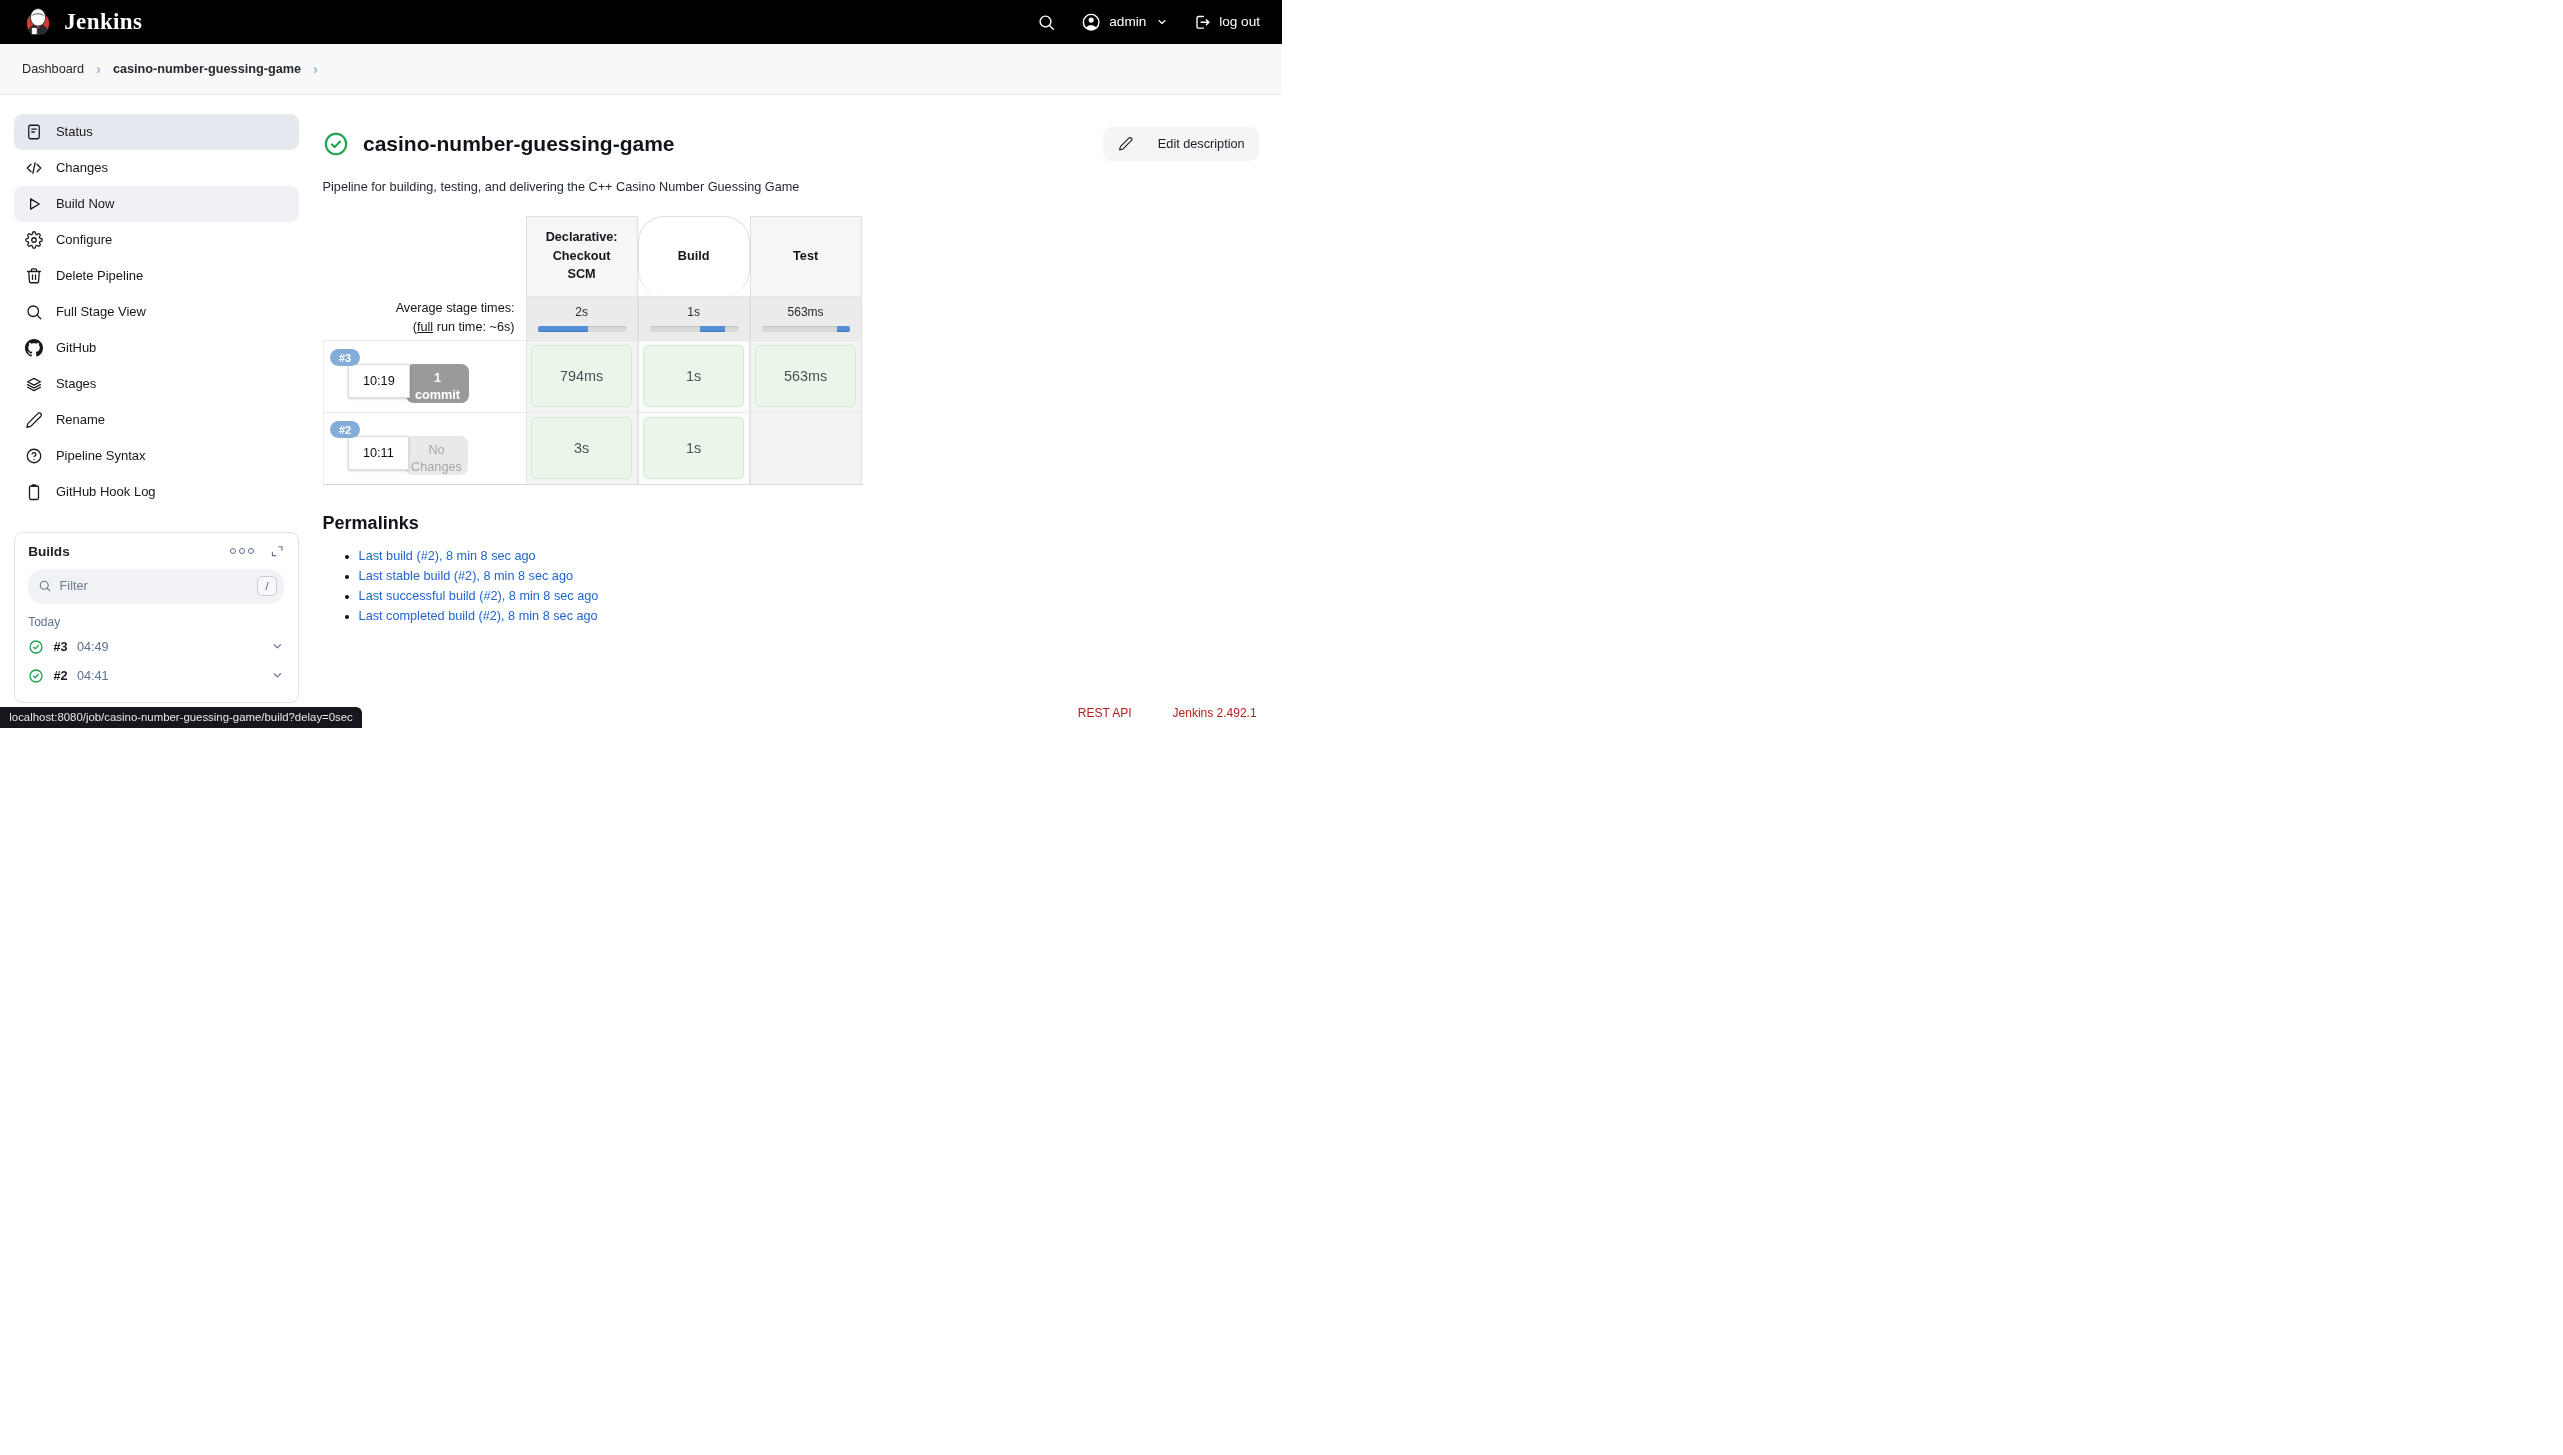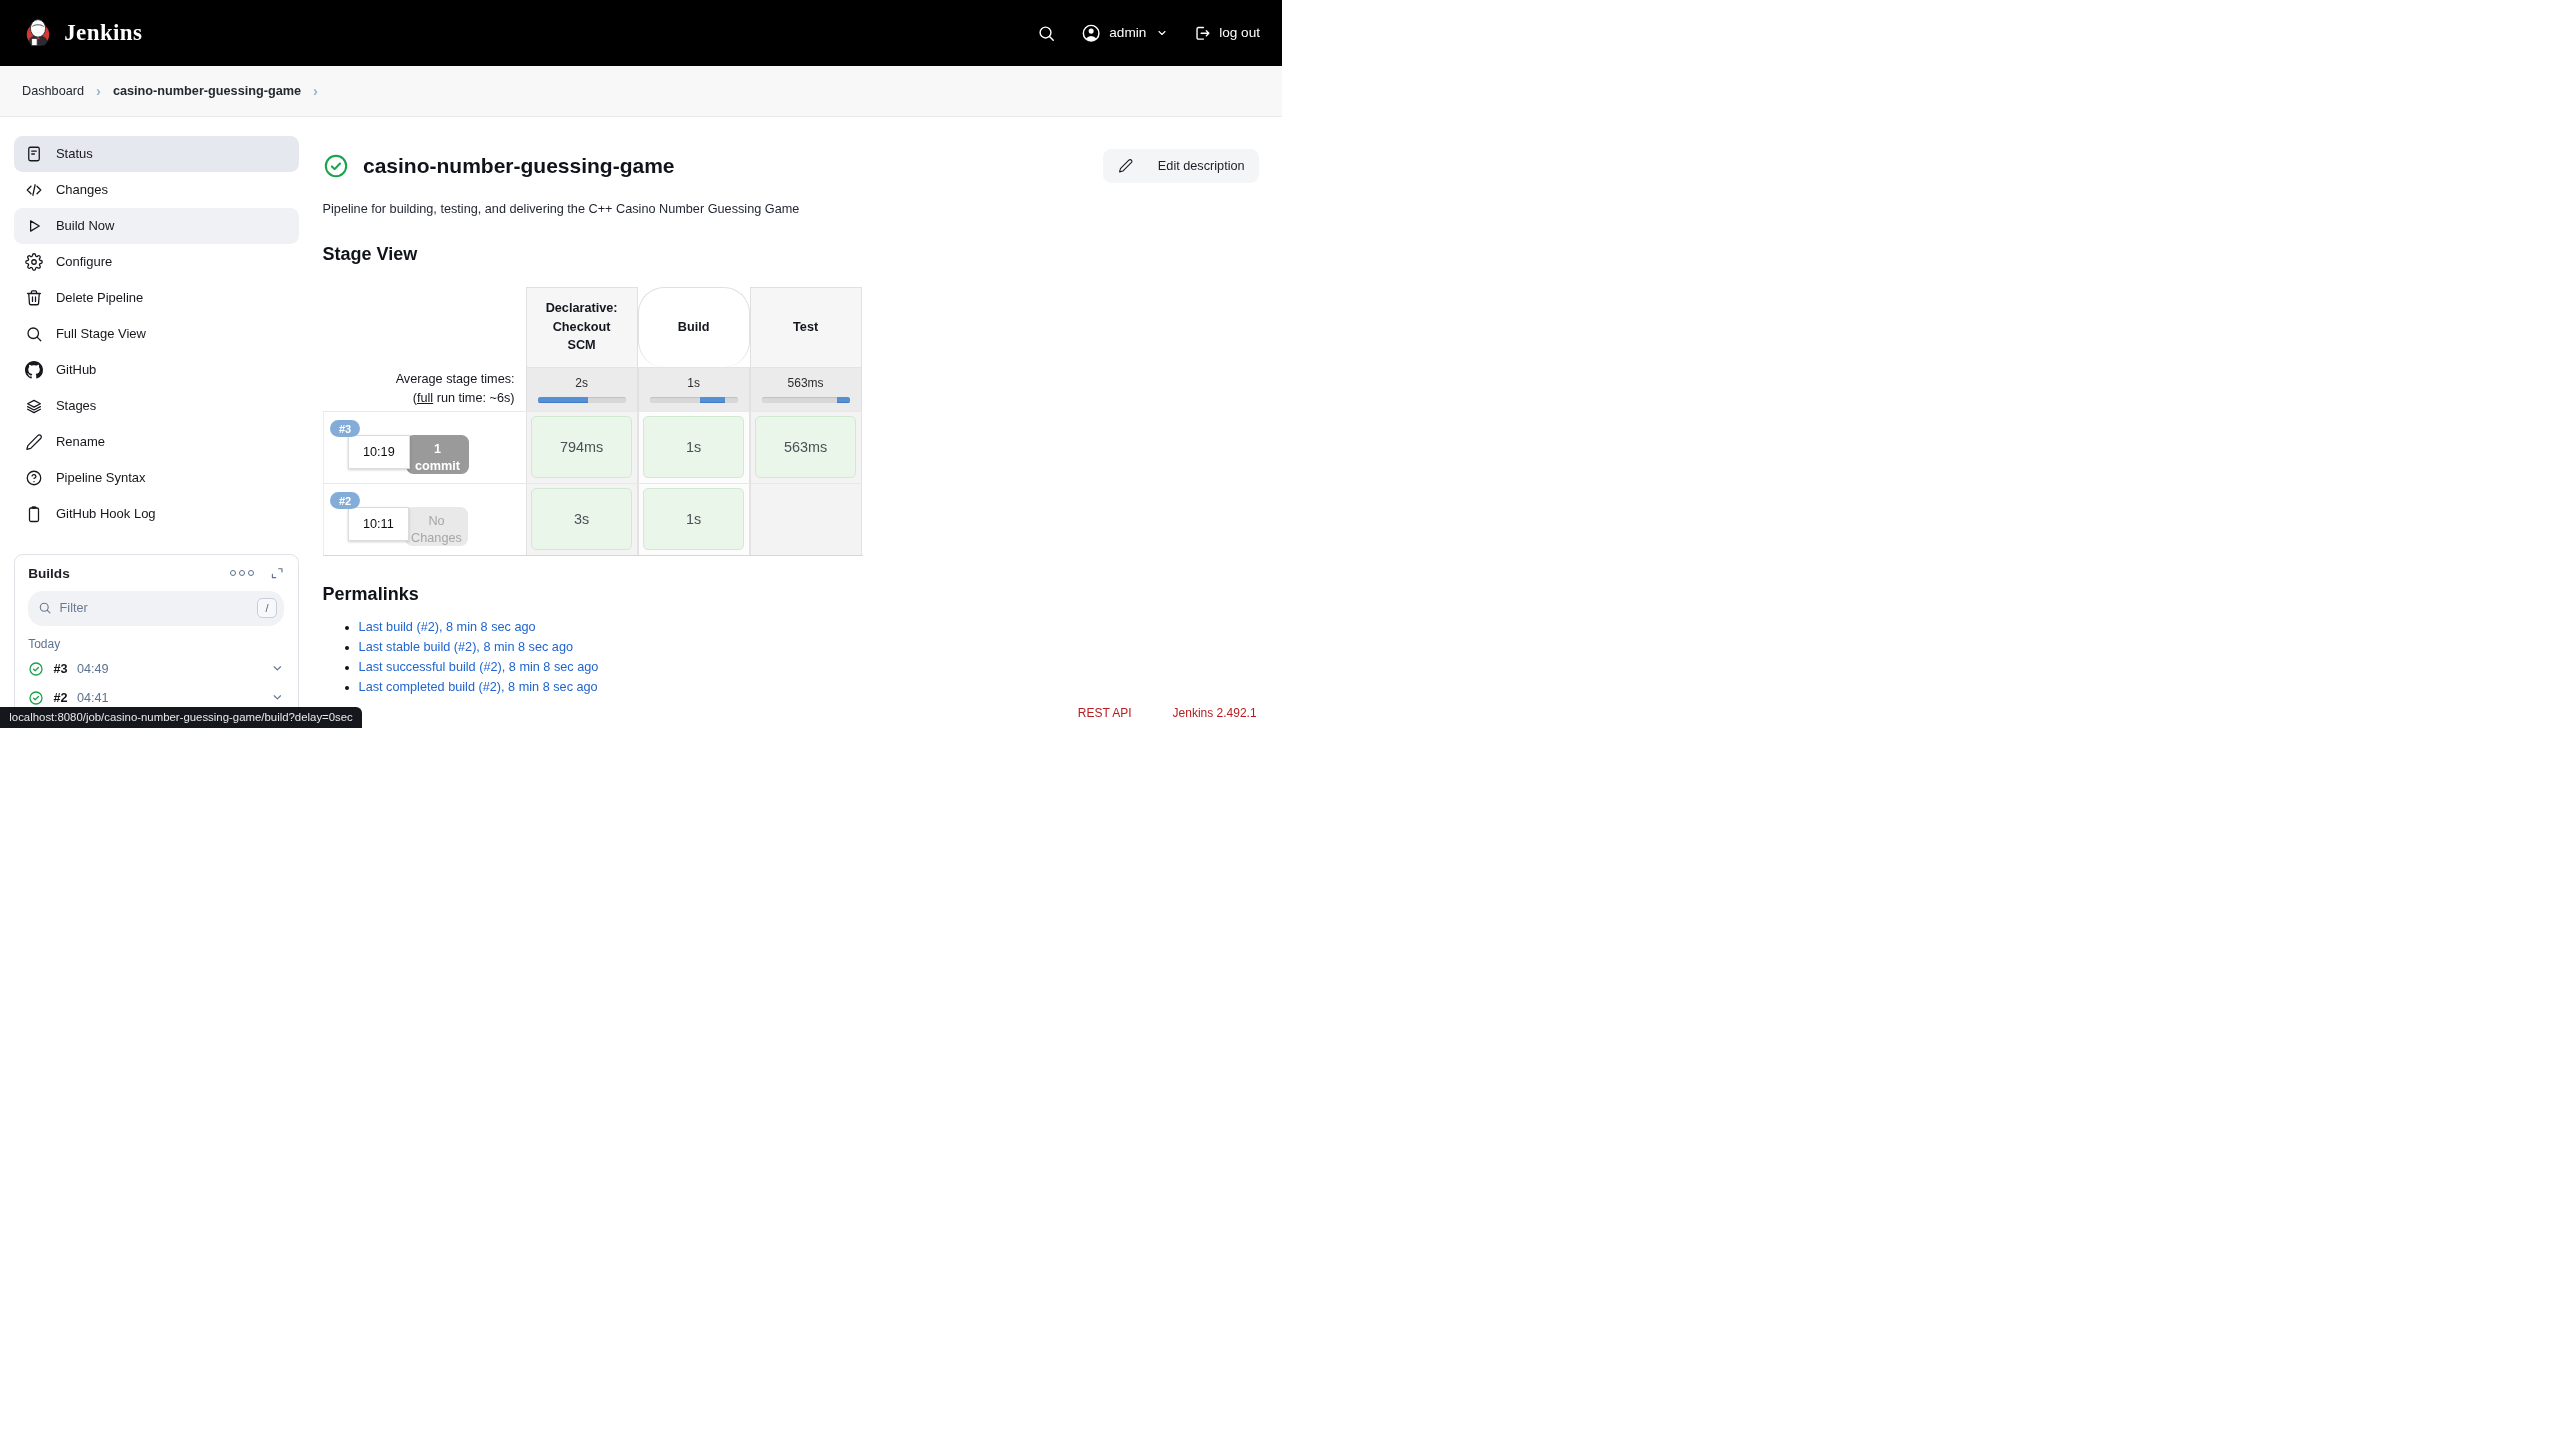--- a/index.html
+++ b/index.html
@@ -1,21 +1,21 @@
 <!DOCTYPE html>
 <html style="font-size:13.6px"><head>
 <meta charset="utf-8">
 <style>
   * { margin:0; padding:0; box-sizing:border-box; }
   html,body { width:1282px; height:728px; background:#ffffff; overflow:hidden;
               font-family:"Liberation Sans", sans-serif; color:#1c1f26; }
   body { position:relative; }
 
   
-  .topbar { height:66px; background:#000; display:flex; align-items:center; padding:0 22px; color:#fff; }
+  .topbar { height:44px; background:#000; display:flex; align-items:center; padding:0 22px; color:#fff; }
   .brand { display:flex; align-items:center; gap:10.2px; cursor:pointer; }
   .brand-title { font-family:"Liberation Serif", serif; font-weight:700; font-size:23px; letter-spacing:0.4px; }
   .topbar-spacer { flex:1; }
   .topbar-right { display:flex; align-items:center; gap:25.4px; }
   .tb-btn { display:flex; align-items:center; gap:7.6px; font-size:13.6px; font-weight:400; color:#fff; cursor:pointer; }
   .chev-sm { margin-left:1.7px; }
 
   
   .breadcrumbs { height:51px; background:#f8f8f9; border-bottom:0.8px solid #e9e9ec;
                  display:flex; align-items:center; gap:12px; padding:0 22px; font-size:12.7px; }
@@ -358,21 +358,20 @@
           <svg class="stroke" width="15.3" height="15.3" viewBox="0 0 24 24">
               <path d="M17 3.5a2.7 2.7 0 1 1 3.8 3.8L7.6 20.5 2.5 21.8l1.3-5z"></path>
             </svg>
         </span>
         <span>Edit description</span>
       </div>
     </div>
 
     <p class="description">Pipeline for building, testing, and delivering the C++ Casino Number Guessing Game</p>
 
-    <h2 class="h2">Stage View</h2>
 
     <div class="stage-table">
 
       <div class="st-cell"></div>
       <div class="st-cell st-head col-odd">Declarative: Checkout SCM</div>
       <div class="st-cell st-head col-even">Build</div>
       <div class="st-cell st-head col-odd">Test</div>
 
       <div class="st-cell avg-label-cell">
         <span>Average stage times:</span>

